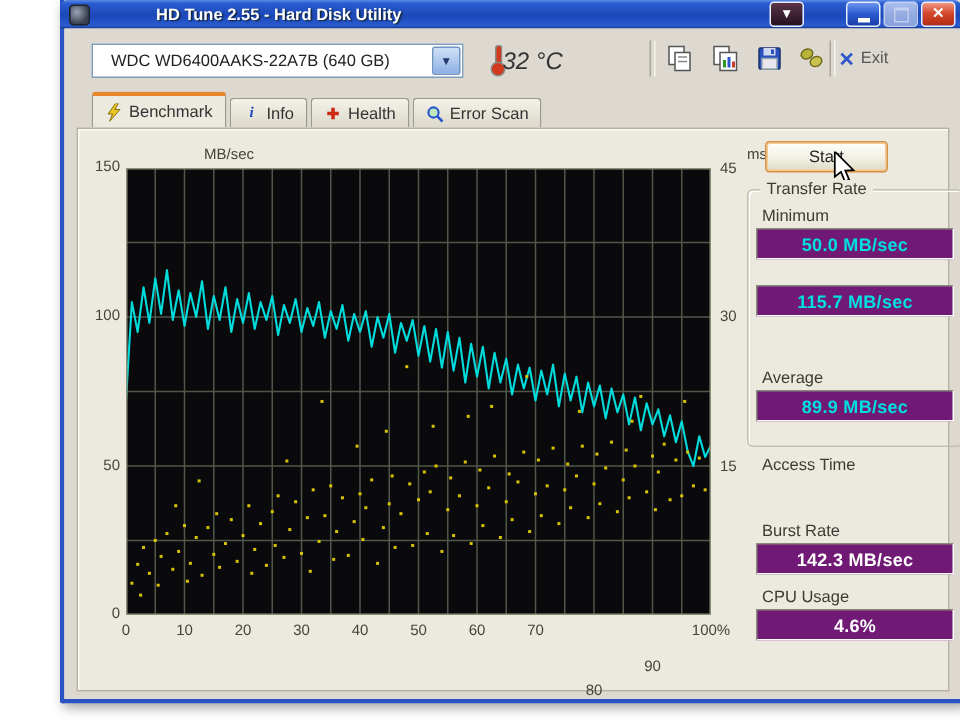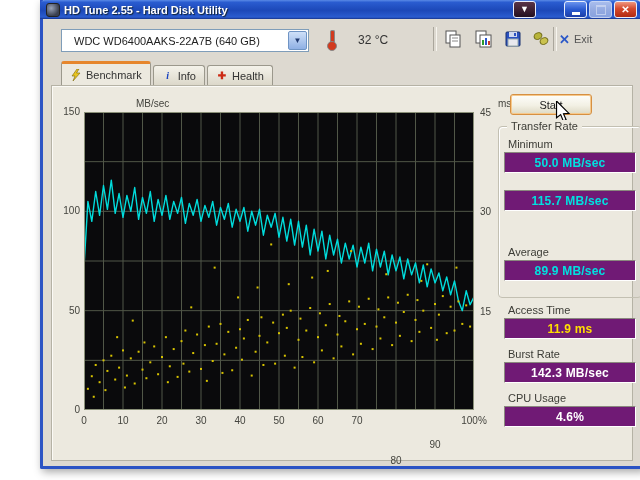--- a/index.html
+++ b/index.html
@@ -7,41 +7,41 @@
   .desktop{position:absolute;left:0;top:0;width:640px;height:480px;
     background:linear-gradient(180deg,#4f94d6 0%,#6fb3e6 28%,#9td 0,#a3d2ef 50%,#b9dcef 55%,#86bd52 58%,#5ca231 72%,#3f7d1f 88%,#2f6417 100%);}
   .window{position:absolute;left:40px;top:0;width:598px;height:466px;
     border-left:3px solid #2b53c4;border-right:3px solid #2b53c4;border-bottom:3px solid #2b53c4;
     border-radius:0 0 2px 2px;background:#ddd9d0;box-shadow:2px 3px 8px rgba(0,0,0,.35);}
   .titlebar{position:absolute;left:-3px;top:0;width:598px;height:19px;padding-left:3px;
     background:linear-gradient(180deg,#5a8ae6 0%,#2a5cd0 12%,#1c48b8 55%,#2a5cd0 90%,#16348c 100%);
     border-radius:5px 5px 0 0;display:flex;align-items:center;}
   .app-icon{width:12px;height:12px;margin:0 4px 0 3px;border-radius:3px;
     background:radial-gradient(circle at 35% 35%,#9aa4b8,#3a4050 70%);border:1px solid #222;}
-  .title{color:#fff;font-size:11px;font-weight:bold;text-shadow:1px 1px 1px #123;flex:1;white-space:nowrap;}
+  .title{color:#fff;font-size:11px;font-weight:bold;text-shadow:1px 1px 1px #123;flex:1;white-space:nowrap;margin-left:40px;}
   .tb-btn{width:21px;height:15px;margin-right:2px;border-radius:3px;border:1px solid #e8eefc;
     font-size:9px;color:#fff;display:flex;align-items:center;justify-content:center;line-height:1;}
   .tb-rollup{background:linear-gradient(180deg,#5a3448,#241020);margin-right:28px;}
   .tb-min{background:linear-gradient(180deg,#6a93ee 0%,#2a5ad0 50%,#1c3ea8 100%);}
   .minbar{display:block;width:8px;height:3px;background:#fff;margin-top:7px;}
   .tb-max{background:linear-gradient(180deg,#c9d6f4,#9fb4e4);opacity:.8;}
   .maxbox{display:block;width:8px;height:7px;border:1px solid #fff;border-top-width:2px;opacity:.7;}
   .tb-close{background:linear-gradient(180deg,#ef9780 0%,#d5492c 45%,#b02a12 100%);font-size:10px;font-weight:bold;margin-right:4px;}
   .client{position:absolute;left:0;top:19px;width:598px;height:447px;background:#ddd9d0;}
   
   .combo{position:absolute;left:18px;top:10px;width:246px;height:21px;background:#fff;
     border:1px solid #7f9db9;display:flex;align-items:center;}
   .combo-text{flex:1;font-size:11px;color:#222;padding-left:12px;white-space:nowrap;overflow:hidden;}
   .combo-btn{width:17px;height:17px;margin-right:1px;border:1px solid #6f94c4;border-radius:2px;
     background:linear-gradient(180deg,#cfe0f8,#8fb0e4);color:#203a70;font-size:8px;
     display:flex;align-items:center;justify-content:center;}
   .thermo{position:absolute;left:284px;top:11px;width:9px;height:19px;}
   .thermo .tube{position:absolute;left:3px;top:0;width:3px;height:13px;background:#d23a1e;border:1px solid #888;border-bottom:none;border-radius:2px 2px 0 0;}
   .thermo .bulb{position:absolute;left:0;top:11px;width:8px;height:8px;border-radius:50%;background:#d23a1e;border:1px solid #888;}
-  .temp{position:absolute;left:315px;top:14px;font-size:12px;color:#333;}
+  .temp{position:absolute;left:292px;top:14px;font-size:16px;color:#333;font-style:italic;}
   .tsep{position:absolute;top:8px;width:2px;height:24px;border-left:1px solid #aaa69c;border-right:1px solid #f6f4ee;}
   .icon-btn{position:absolute;top:8px;width:25px;height:24px;border:1px solid transparent;background:transparent;padding:2px;}
   .icon-btn svg{display:block;}
   .exit-btn{position:absolute;left:516px;top:10px;height:20px;background:transparent;border:none;
     display:flex;align-items:center;gap:4px;font-size:11px;color:#555;padding:0;}
   .x-icon{color:#2b58c8;font-weight:bold;font-size:13px;}
   
   .tabs{position:absolute;left:18px;top:45px;height:21px;display:flex;align-items:flex-end;gap:2px;}
   .tab{height:19px;border:1px solid #9b988c;border-bottom:none;border-radius:3px 3px 0 0;
     background:linear-gradient(180deg,#f4f2ea,#dcd8ca);display:flex;align-items:center;gap:4px;
@@ -148,20 +148,29 @@
           </span>
           <span>Benchmark</span>
         </div>
         <div class="tab">
           <span class="ticon info-i">i</span>
           <span>Info</span>
         </div>
         <div class="tab">
           <span class="ticon health-plus">✚</span>
           <span>Health</span>
+        </div>
+        <div class="tab">
+          <span class="ticon">
+            <svg width="12" height="12" viewBox="0 0 12 12">
+                <circle cx="5" cy="5" r="3.4" fill="#bfe8bf" stroke="#2a55cc" stroke-width="1.4"></circle>
+                <line x1="7.6" y1="7.6" x2="11" y2="11" stroke="#2a55cc" stroke-width="1.8"></line>
+              </svg>
+          </span>
+          <span>Error Scan</span>
         </div>
       </div>
 
       <div class="panel">
 
         <div id="chart-area">
           <span class="axis-title" style="left:36px;top:12px">MB/sec</span>
           <span class="axis-title" style="left:398px;top:12px">ms</span>
           <svg id="plot" class="plot-svg" width="390" height="298">
               <rect x="0" y="0" width="390" height="298" fill="#0a0a0c"></rect>
@@ -355,21 +364,20 @@
           <span class="gb-legend">Transfer Rate</span>
         </div>
         <span class="rlabel" style="top:52px">Minimum</span>
         <div class="vbox v-cyan" style="top:66px">50.0 MB/sec</div>
         <span class="rlabel" style="top:106px">Maximum</span>
         <div class="vbox v-cyan" style="top:104px">115.7 MB/sec</div>
         <span class="rlabel" style="top:160px">Average</span>
         <div class="vbox v-cyan" style="top:174px">89.9 MB/sec</div>
 
         <span class="rlabel" style="top:218px">Access Time</span>
-        <div class="vbox v-yellow" style="top:232px">11.9 ms</div>
 
         <span class="rlabel" style="top:262px">Burst Rate</span>
         <div class="vbox v-white" style="top:276px">142.3 MB/sec</div>
 
         <span class="rlabel" style="top:306px">CPU Usage</span>
         <div class="vbox v-white" style="top:320px">4.6%</div>
 
       </div>
     </div>
   </div>

